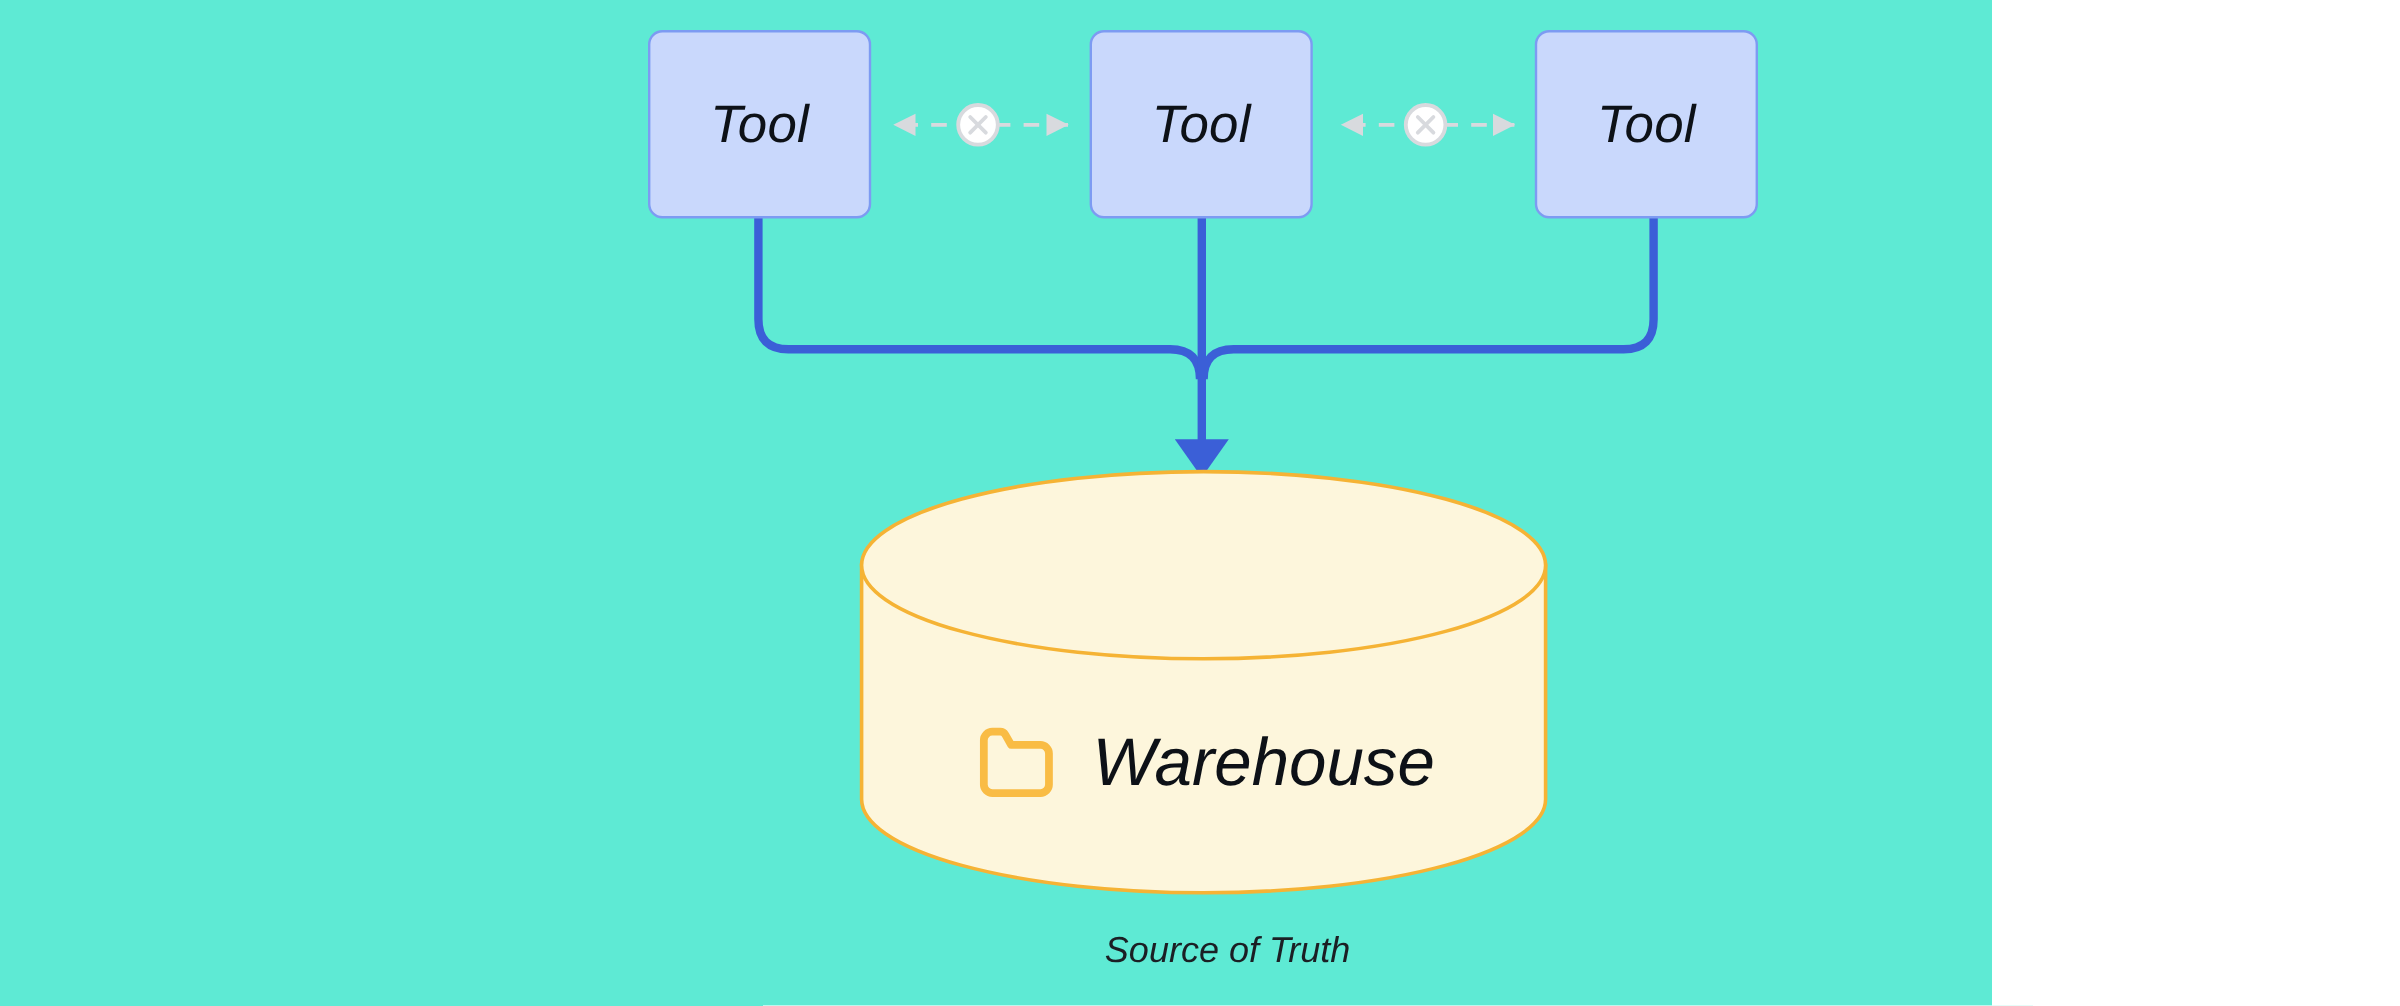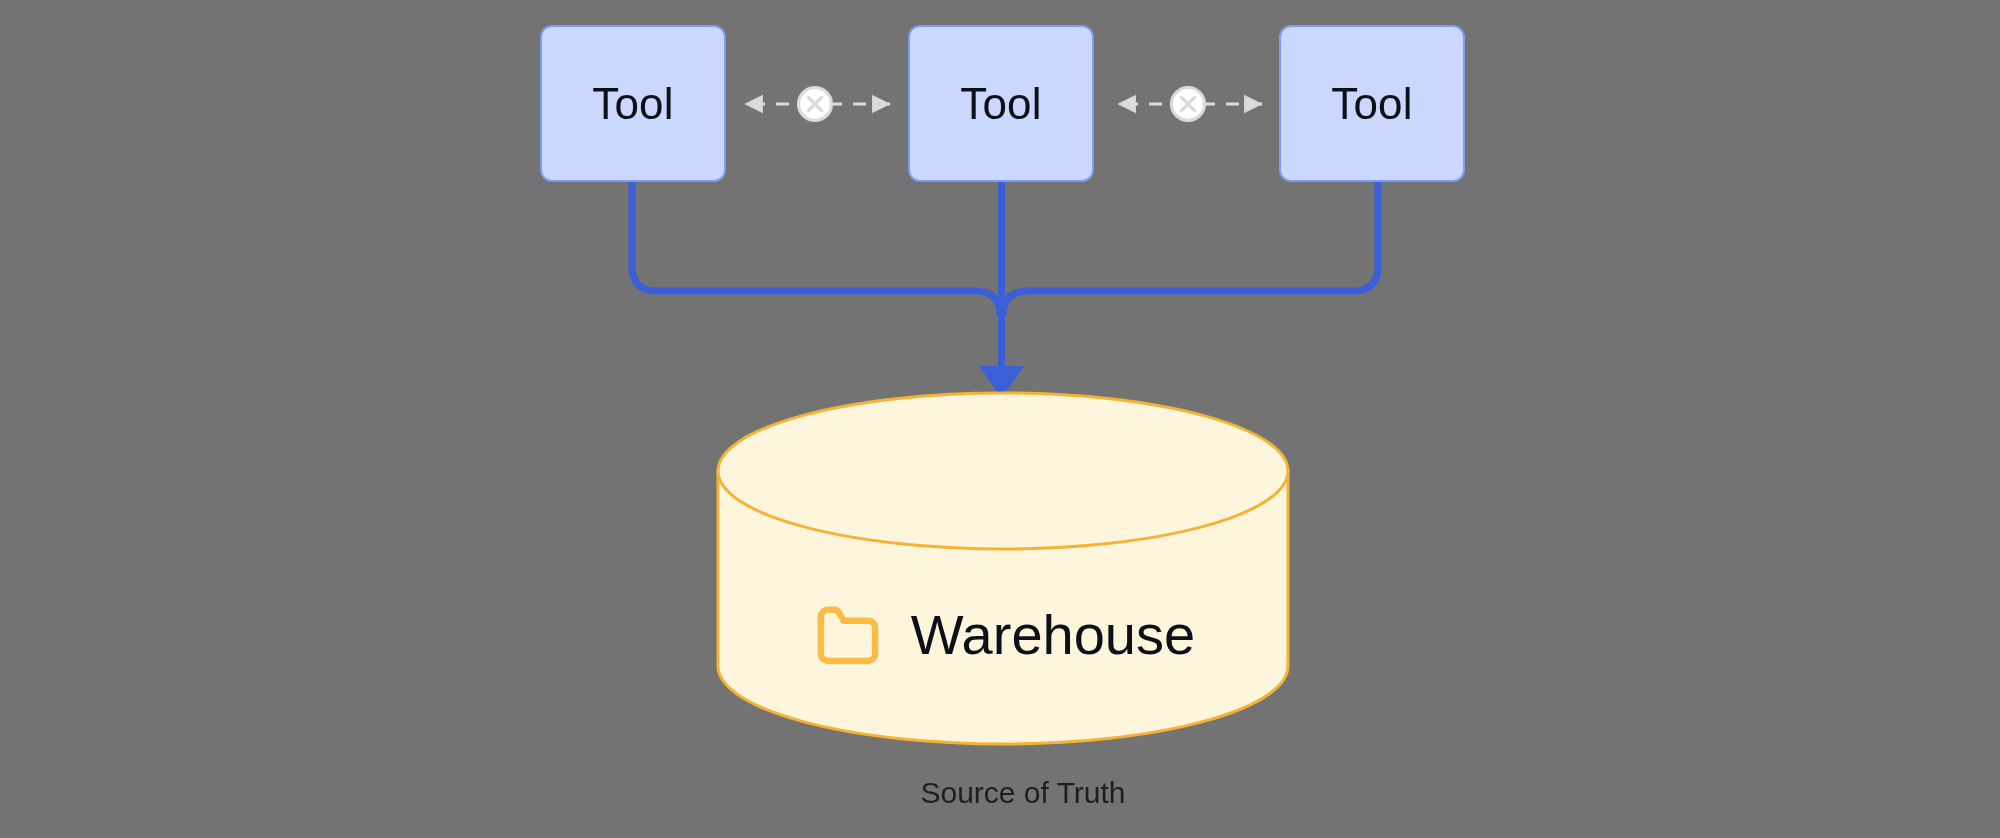--- a/index.html
+++ b/index.html
@@ -7,24 +7,25 @@
     margin: 0;
     padding: 0;
     background: #ffffff;
   }
   body {
     font-family: "Liberation Sans", sans-serif;
     -webkit-font-smoothing: antialiased;
   }
   #canvas {
     position: relative;
-    width: 2000px;
+    width: 1660px;
     height: 838px;
-    background: #737373;
+    background: #5eead4;
     overflow: hidden;
+    font-style: italic;
   }
   #diagram-svg {
     position: absolute;
     left: 0;
     top: 0;
     width: 2000px;
     height: 838px;
     display: block;
   }
   

